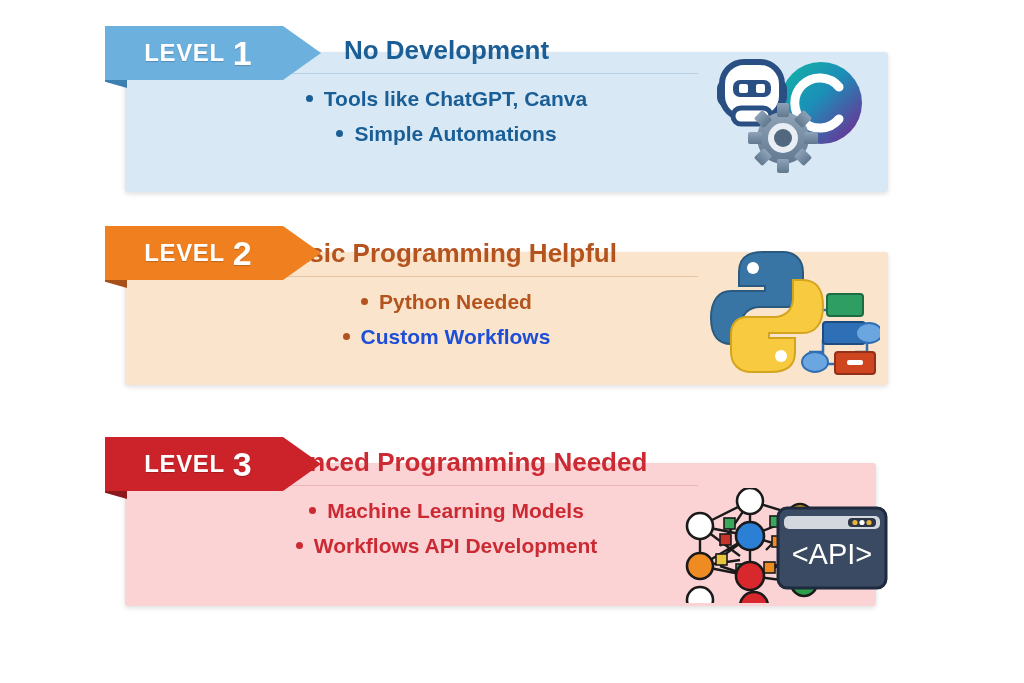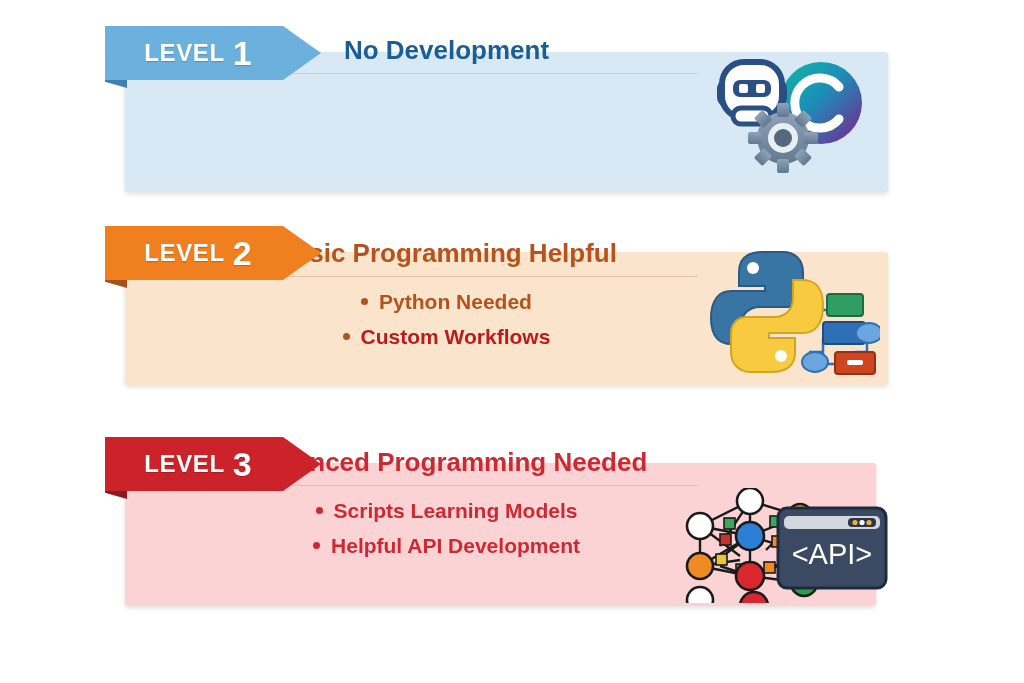--- a/index.html
+++ b/index.html
@@ -128,20 +128,30 @@
       <div class="ribbon-fold" style="background:#3d7fae;"></div>
       <div class="ribbon" style="background:#6cb0de;">
         <span class="ribbon-label">LEVEL</span>
         <span class="ribbon-num">1</span>
       </div>
     </div>
 
     <div class="content" style="left:46px; right:190px; top:-15px;">
       <div class="heading" style="color:#1a5e95;">No Development</div>
       <div class="divider" style="background:#b7d2e5;"></div>
+      <ul class="bullets">
+        <li style="color:#1a5e95;">
+          <span class="dot" style="background:#1a5e95;"></span>
+          <span>Tools like ChatGPT, Canva</span>
+        </li>
+        <li style="color:#1a5e95;">
+          <span class="dot" style="background:#1a5e95;"></span>
+          <span>Simple Automations</span>
+        </li>
+      </ul>
     </div>
 
     <div class="icons" style="left:578px; top:4px; width:175px; height:120px;">
       <svg width="175" height="120" viewBox="0 0 175 120">
 
         <defs>
           <linearGradient id="canvaGrad" x1="0" y1="0" x2="1" y2="1">
             <stop offset="0%" stop-color="#12b5a5"></stop>
             <stop offset="45%" stop-color="#1b8fb8"></stop>
             <stop offset="100%" stop-color="#7d1f8f"></stop>
@@ -197,21 +207,21 @@
     </div>
 
     <div class="content" style="left:46px; right:190px; top:-12px;">
       <div class="heading" style="color:#b4531d;">Basic Programming Helpful</div>
       <div class="divider" style="background:#e6c4a2;"></div>
       <ul class="bullets">
         <li style="color:#b4531d;">
           <span class="dot" style="background:#b4531d;"></span>
           <span>Python Needed</span>
         </li>
-        <li style="color:#b91c1c;">
+        <li style="color:#1d4ed8;">
           <span class="dot" style="background:#b4531d;"></span>
           <span>Custom Workflows</span>
         </li>
       </ul>
     </div>
 
     <div class="icons" style="left:580px; top:-4px; width:175px; height:130px;">
       <svg width="175" height="130" viewBox="0 0 175 130">
 
         <g stroke="#2f6fb5" stroke-width="2.5" fill="none">
@@ -257,25 +267,25 @@
         <span class="ribbon-num">3</span>
       </div>
     </div>
 
     <div class="content" style="left:46px; right:178px; top:-14px;">
       <div class="heading" style="color:#cc2a33;">Advanced Programming Needed</div>
       <div class="divider" style="background:#edb6ba;"></div>
       <ul class="bullets">
         <li style="color:#cc2a33;">
           <span class="dot" style="background:#cc2a33;"></span>
-          <span>Scripts Learning Models</span>
+          <span>Machine Learning Models</span>
         </li>
         <li style="color:#cc2a33;">
           <span class="dot" style="background:#cc2a33;"></span>
-          <span>Helpful API Development</span>
+          <span>Workflows API Development</span>
         </li>
       </ul>
     </div>
 
     <div class="icons" style="left:553px; top:25px; width:210px; height:115px;">
       <svg width="210" height="115" viewBox="0 0 210 115">
 
         <g>
           <g stroke="#1a1a1a" stroke-width="2.4" fill="none">
             <path d="M72 13 L22 38 M72 13 L122 28 M72 13 L72 48 M72 13 L42 58"></path>

